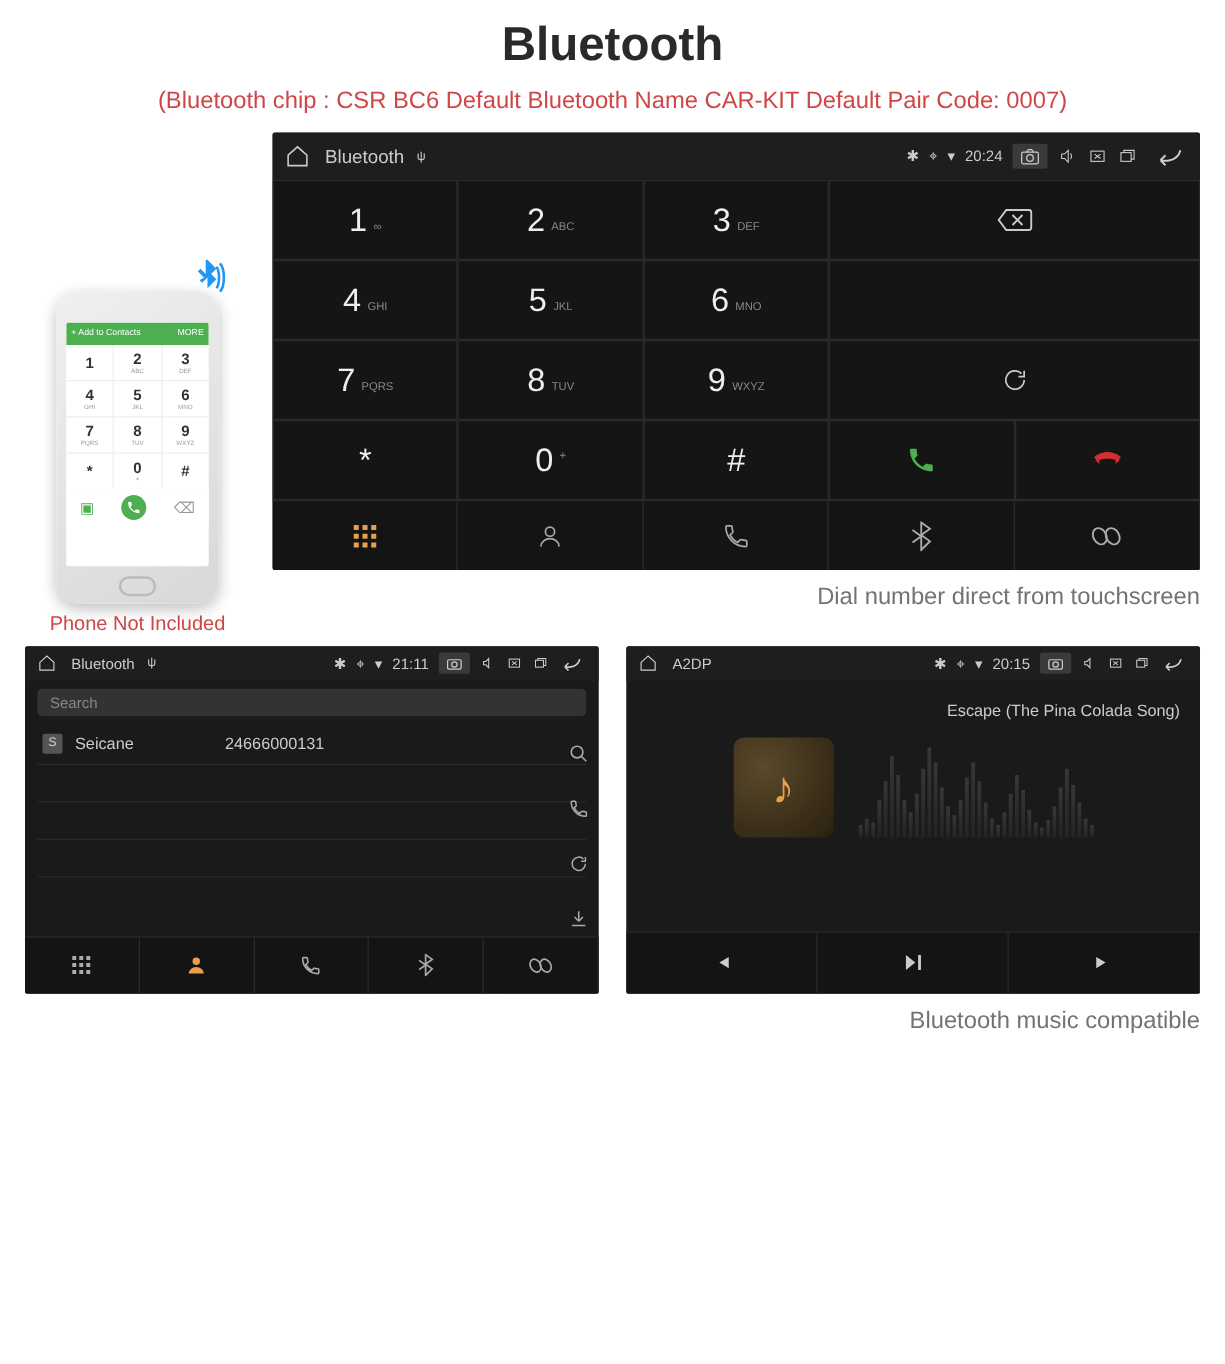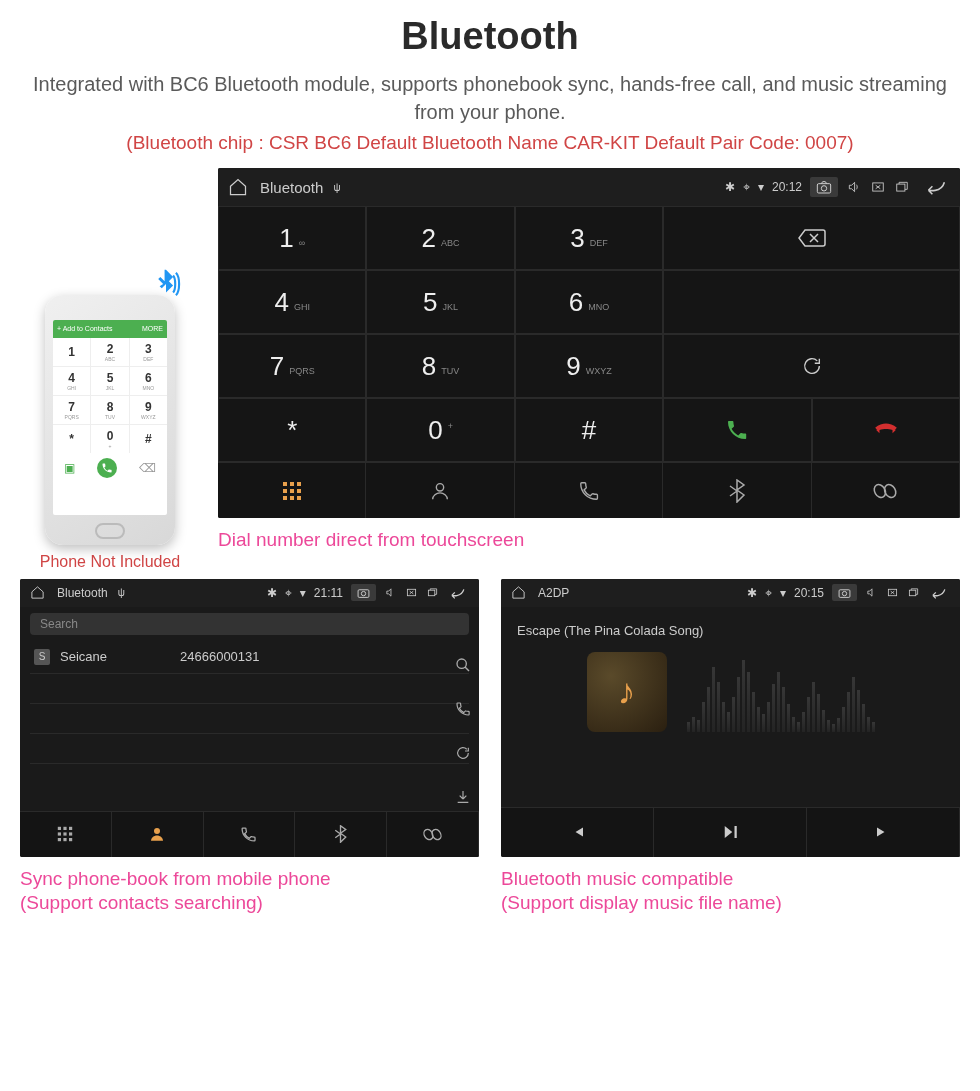--- a/index.html
+++ b/index.html
@@ -39,49 +39,48 @@
 .key .let{font-size:9px;color:#888;margin-left:5px;margin-top:10px}
 .key-wide{grid-column:span 2}
 .backspace{font-size:22px;color:#ccc}
 .refresh{font-size:20px;color:#ccc}
 .call-green{color:#4caf50;font-size:24px}
 .call-red{color:#D32F2F;font-size:22px}
 .bottom-tabs{display:flex;height:56px;background:#141414;border-top:1px solid #2a2a2a}
 .bottom-tabs-sm{height:46px}
 .tab{flex:1;display:flex;align-items:center;justify-content:center;font-size:20px;color:#aaa;border-right:1px solid #2a2a2a}
 .tab.active{color:#e8a04c}
-.caption{text-align:left;font-size:19px;color:#ec4899;margin:10px 0 18px;line-height:1.3}
+.caption{text-align:right;font-size:19px;color:#737373;margin:10px 0 18px;line-height:1.3}
 .lower-row{display:flex;gap:22px}
 .lower-col{flex:1}
 .screen-sm{height:278px;display:flex;flex-direction:column}
 .search-row{display:flex;padding:6px 10px;gap:8px}
 .search-box{flex:1;background:#333;border-radius:4px;padding:4px 10px;color:#888;font-size:12px}
 .contact-list{flex:1;padding:0 10px}
 .contact-row{display:flex;align-items:center;padding:8px 4px;border-bottom:1px solid #2a2a2a;font-size:13px;color:#ccc}
 .contact-badge{background:#555;width:16px;height:16px;display:flex;align-items:center;justify-content:center;font-size:10px;margin-right:10px;border-radius:2px}
 .contact-name{width:120px}
 .side-icons{position:absolute;right:8px;top:50px;display:flex;flex-direction:column;gap:28px;color:#aaa;font-size:15px}
 .contacts-wrap{position:relative;flex:1;display:flex;flex-direction:column}
-.music-body{flex:1;display:flex;flex-direction:column;align-items:flex-start;padding:16px;position:relative}
+.music-body{flex:1;display:flex;flex-direction:column;align-items:flex-end;padding:16px;position:relative}
 .song-title{font-size:13px;color:#ccc;margin-bottom:14px}
 .music-vis{display:flex;align-items:center;gap:20px;width:100%;justify-content:center}
 .album{width:80px;height:80px;background:radial-gradient(circle at 30% 30%,#5a4a2a,#2a1f10);border-radius:8px;display:flex;align-items:center;justify-content:center;position:relative}
 .album-note{font-size:36px;color:#e8a04c}
 .eq{display:flex;align-items:flex-end;gap:2px;height:80px}
 .eq-bar{width:3px;background:linear-gradient(to top,#2a2a2a,#4a4a4a);opacity:.6}
 .music-controls{display:flex;height:50px;background:#141414;border-top:1px solid #2a2a2a}
 .mc{flex:1;display:flex;align-items:center;justify-content:center;font-size:18px;color:#ccc;border-right:1px solid #2a2a2a}
 svg{display:block}
 </style>
 </head>
 <body>
 
 <div class="container">
   <h1 class="title">Bluetooth</h1>
-  <p class="subtitle">Integrated with BC6 Bluetooth module, supports phonebook sync, hands-free call, and music streaming from your phone.</p>
   <p class="red-note">(Bluetooth chip : CSR BC6    Default Bluetooth Name CAR-KIT    Default Pair Code: 0007)</p>
 
   <div class="main-row">
 
     <div class="phone-col">
       <div class="phone-mock">
         <span class="bt-wave">
           <svg width="34" height="34" viewBox="0 0 24 24" fill="#2196f3">
               <path d="M12 2l5 5-3 3 3 3-5 5V12l-3 3-1.5-1.5L10 12 6.5 8.5 8 7l3 3V2z"></path>
               <path d="M17 6c2 2 2 10 0 12" stroke="#2196f3" stroke-width="1.5" fill="none"></path>
@@ -165,21 +164,21 @@
             <svg width="20" height="20" viewBox="0 0 24 24" fill="none" stroke="#ccc" stroke-width="1.5">
                 <path d="M3 11l9-8 9 8v10H3z"></path>
               </svg>
           </span>
           <span class="sb-title">Bluetooth</span>
           <span class="sb-usb">ψ</span>
           <span class="sb-spacer"></span>
           <span class="sb-ico">✱</span>
           <span class="sb-ico">⌖</span>
           <span class="sb-ico">▾</span>
-          <span class="sb-ico">20:12</span>
+          <span class="sb-ico">20:24</span>
           <span class="sb-ico sb-cam">
             <svg width="16" height="14" viewBox="0 0 24 20" fill="none" stroke="#ccc" stroke-width="1.5">
                 <rect x="2" y="5" width="20" height="14" rx="2"></rect>
                 <circle cx="12" cy="12" r="4"></circle>
                 <path d="M8 5l2-3h4l2 3"></path>
               </svg>
           </span>
           <span class="sb-ico">
             <svg width="16" height="14" viewBox="0 0 24 24" fill="none" stroke="#ccc" stroke-width="1.5">
                 <path d="M4 9v6h4l5 5V4L8 9H4z"></path>
@@ -440,21 +439,21 @@
             </div>
           <div class="tab">
               <svg width="19" height="17" viewBox="0 0 28 20" fill="none" stroke="#aaa" stroke-width="2">
                 <ellipse cx="8" cy="10" rx="6" ry="8" transform="rotate(-30 8 10)"></ellipse>
                 <ellipse cx="20" cy="10" rx="6" ry="8" transform="rotate(-30 20 10)"></ellipse>
               </svg>
             </div>
         </div>
       </div>
       <p class="caption">
-        <span>Sync phone-book from mobile phone</span><br><span>(Support contacts searching)</span>
+        <br>
       </p>
     </div>
 
     <div class="lower-col">
       <div class="screen screen-sm">
         <div class="statusbar sb-small">
           <span class="sb-home">
               <svg width="15" height="15" viewBox="0 0 24 24" fill="none" stroke="#ccc" stroke-width="1.5">
                 <path d="M3 11l9-8 9 8v10H3z"></path>
               </svg>
@@ -554,17 +553,17 @@
               </svg>
             </div>
           <div class="mc">
               <svg width="18" height="18" viewBox="0 0 24 24" fill="#ccc">
                 <path d="M18 6v12M4 6l10 6-10 6z"></path>
               </svg>
             </div>
         </div>
       </div>
       <p class="caption">
-        <span>Bluetooth music compatible</span><br><span>(Support display music file name)</span>
+        <span>Bluetooth music compatible</span><br>
       </p>
     </div>
   </div>
 </div>
 
 </body></html>

